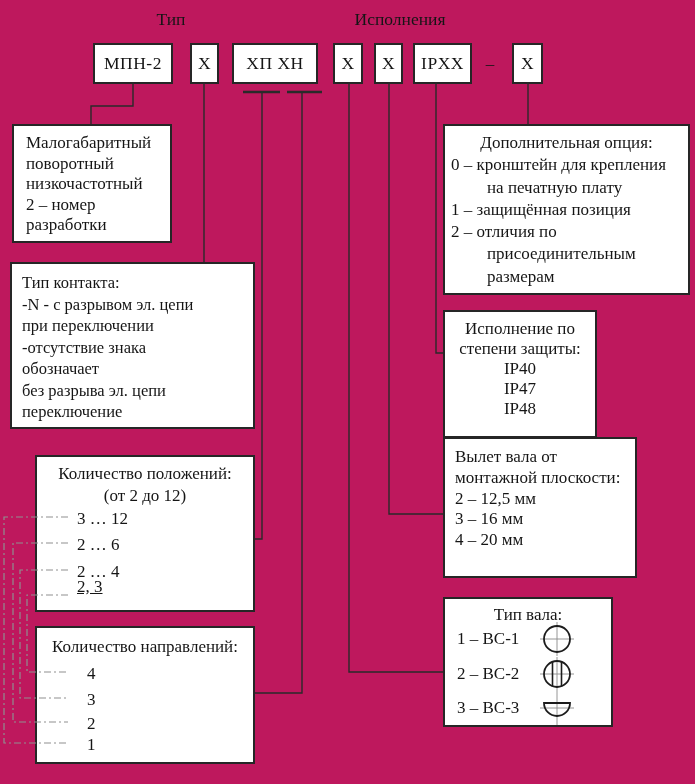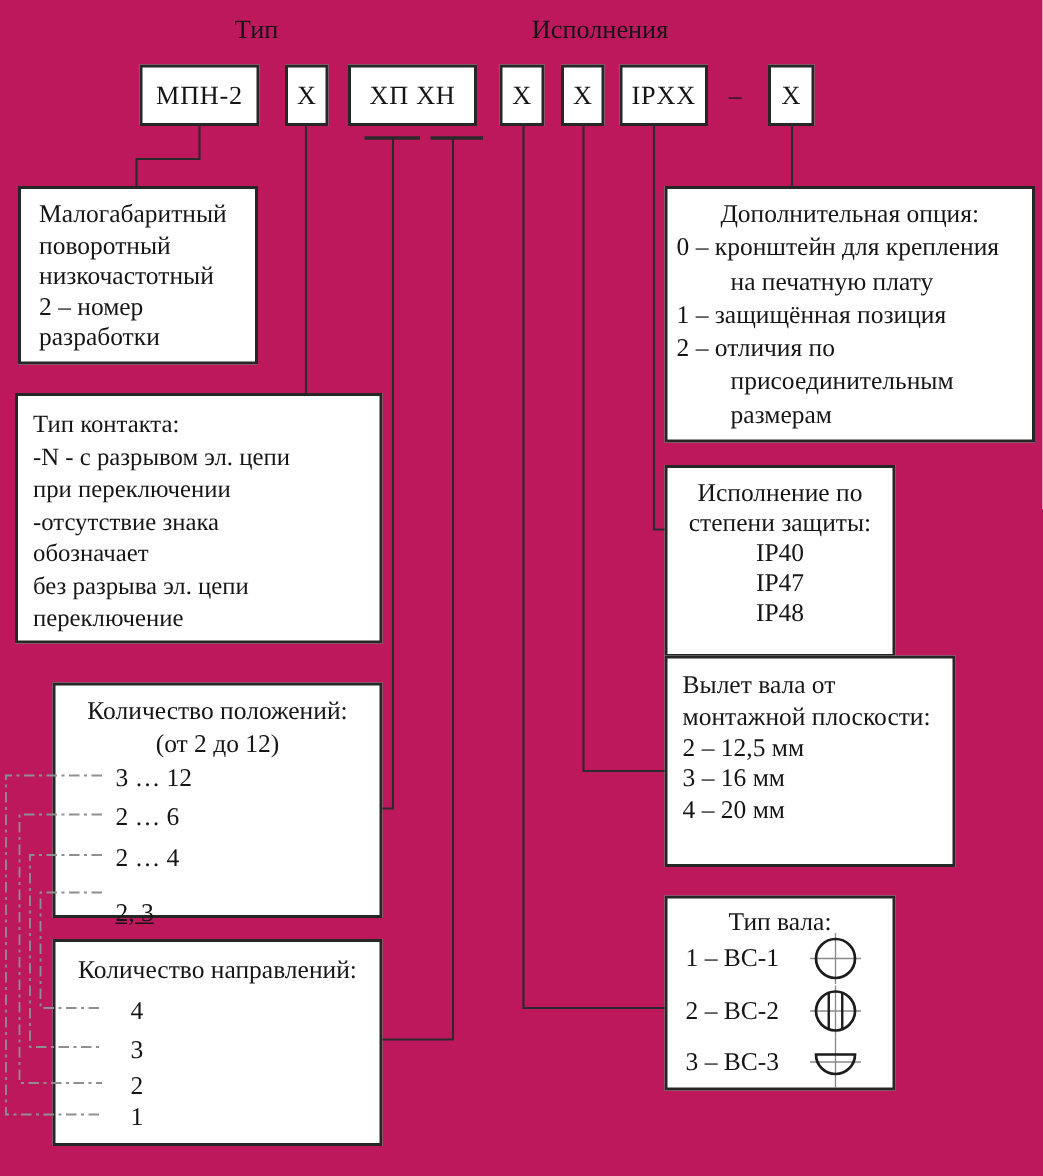--- a/index.html
+++ b/index.html
@@ -58,21 +58,21 @@
     <div class="ln">без разрыва эл. цепи</div>
     <div class="ln">переключение</div>
   </div>
 
   <div class="infobox" style="left:35px;top:455px;width:220px;height:157px;">
     <div class="ln center" style="padding-top:6px;line-height:22px;">Количество положений:</div>
     <div class="ln center" style="line-height:22px;">(от 2 до 12)</div>
     <div class="item-abs" style="left:40px;top:52px;">3 … 12</div>
     <div class="item-abs" style="left:40px;top:78px;">2 … 6</div>
     <div class="item-abs" style="left:40px;top:105px;">2 … 4</div>
-    <div class="item-abs" style="left:40px;top:142px;text-decoration:underline;">2, 3</div>
+    <div class="item-abs" style="left:40px;top:120px;text-decoration:underline;">2, 3</div>
   </div>
 
   <div class="infobox" style="left:35px;top:626px;width:220px;height:138px;">
     <div class="ln center" style="padding-top:7px;line-height:24px;">Количество направлений:</div>
     <div class="item-abs" style="left:50px;top:36px;">4</div>
     <div class="item-abs" style="left:50px;top:62px;">3</div>
     <div class="item-abs" style="left:50px;top:86px;">2</div>
     <div class="item-abs" style="left:50px;top:107px;">1</div>
   </div>
 
@@ -95,21 +95,21 @@
   </div>
 
   <div class="infobox" style="left:443px;top:437px;width:194px;height:141px;padding:8px 0 0 10px;line-height:20.8px;">
     <div class="ln">Вылет вала от</div>
     <div class="ln">монтажной плоскости:</div>
     <div class="ln">2 – 12,5 мм</div>
     <div class="ln">3 – 16 мм</div>
     <div class="ln">4 – 20 мм</div>
   </div>
 
-  <div class="infobox" style="left:443px;top:597px;width:154px;height:130px;">
+  <div class="infobox" style="left:443px;top:597px;width:170px;height:130px;">
     <div class="ln center" style="padding-top:5px;line-height:22px;">Тип вала:</div>
     <div class="shaft-row" style="top:23px;">
       <span class="lbl">1 – ВС-1</span>
       <svg width="36" height="36" viewBox="-18 -18 36 36">
         <line x1="-17" y1="0" x2="17" y2="0" stroke="#8a8a8a" stroke-width="0.9"></line>
         <line x1="0" y1="-17" x2="0" y2="17" stroke="#8a8a8a" stroke-width="0.9"></line>
         <circle cx="0" cy="0" r="13" fill="none" stroke="#1c1c1c" stroke-width="1.8"></circle>
       </svg>
     </div>
     <div class="shaft-row" style="top:58px;">

